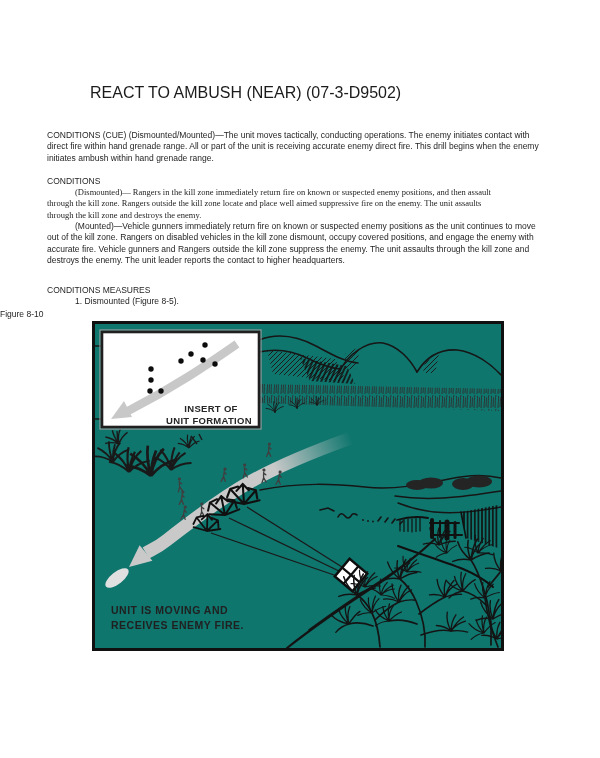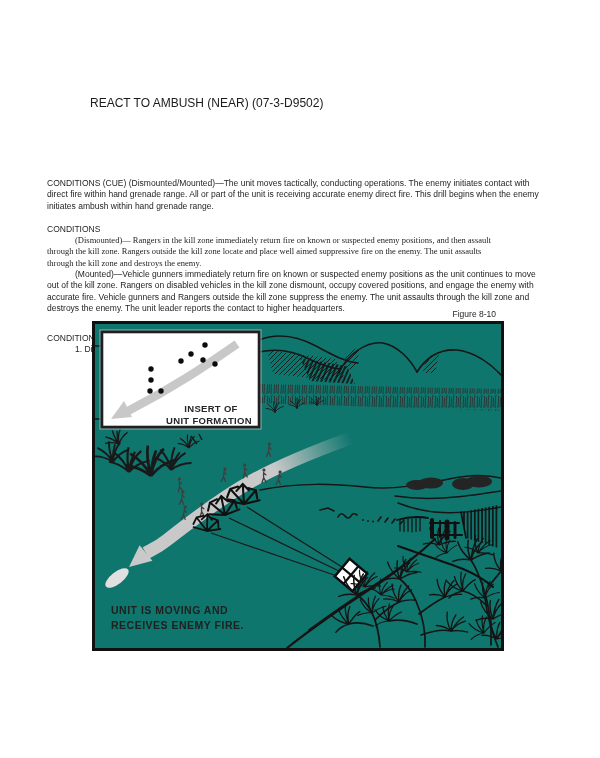--- a/index.html
+++ b/index.html
@@ -1,28 +1,28 @@
 <!DOCTYPE html>
 <html><head>
 <meta charset="utf-8">
 <style>
   html,body{margin:0;padding:0;background:#ffffff;}
   .page{
     position:relative;width:600px;height:758px;background:#ffffff;overflow:hidden;
     font-family:"Liberation Sans",sans-serif;color:#1e1e1e;
   }
-  .txt{position:absolute;font-size:8.5px;line-height:11.3px;white-space:pre;letter-spacing:0px;margin-top:48px;}
-  .title{position:absolute;left:47px;top:97px;font-size:12px;line-height:13px;white-space:pre;color:#1b1b1b;padding-left:43px;}
+  .txt{position:absolute;font-size:8.5px;line-height:11.3px;white-space:pre;letter-spacing:0px;}
+  .title{position:absolute;left:47px;top:86px;font-size:16px;line-height:13px;white-space:pre;color:#1b1b1b;padding-left:43px;}
   .cond{left:47px;top:130px;}
   .std-h{left:47px;top:176px;}
   .d-para{left:47px;top:187px;text-indent:28px;font-family:Liberation Serif, serif;}
   .m-para{left:47px;top:221px;text-indent:28px;}
   .perf-h{left:47px;top:285px;}
   .perf-item{left:75px;top:296px;}
-  .fig-caption{position:absolute;left:0;top:309px;width:496px;text-align:right;font-size:8.5px;white-space:pre;}
+  .fig-caption{position:absolute;left:0;top:309px;width:496px;text-align:left;font-size:8.5px;white-space:pre;}
   .a-intro{left:95px;top:655px;}
   .a-sub1{left:110px;top:666px;}
   .a-sub2{left:110px;top:677px;}
   .figure{
     position:absolute;left:92px;top:321px;width:406px;height:324px;
     border:3.5px solid #101010;background:#0f766e;
   }
   .figure svg{display:block;width:406px;height:324px;}
   .ins-t{font-family:"Liberation Sans",sans-serif;font-weight:bold;font-size:9.5px;fill:#262626;letter-spacing:0.3px;}
   .unit-t{font-family:"Liberation Sans",sans-serif;font-weight:bold;font-size:10.5px;fill:#202020;letter-spacing:0.5px;}

